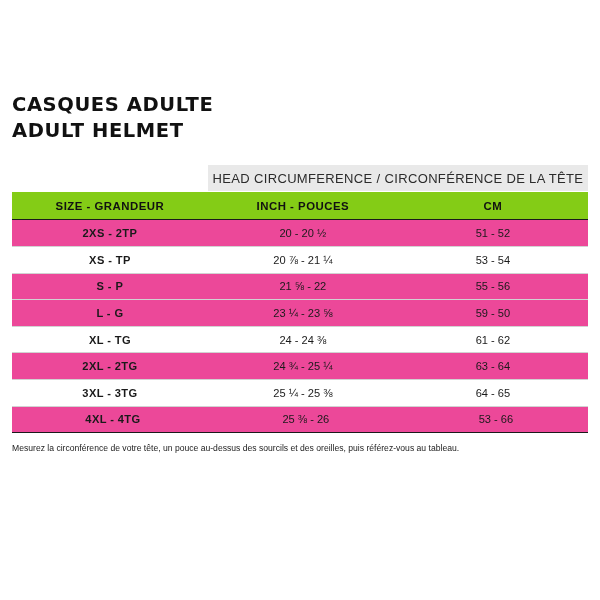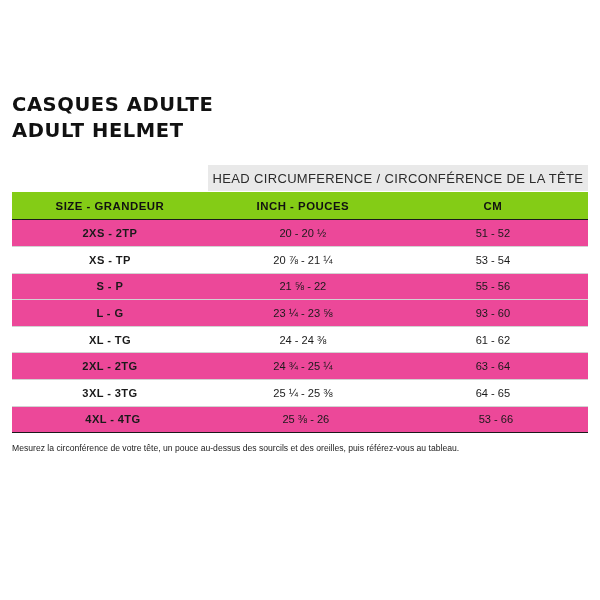--- a/index.html
+++ b/index.html
@@ -144,21 +144,21 @@
         <td class="row-cell">53 - 54</td>
       </tr>
       <tr class="shaded">
         <td class="row-cell size">S - P</td>
         <td class="row-cell">21 ⅝ - 22</td>
         <td class="row-cell">55 - 56</td>
       </tr>
       <tr class="shaded">
         <td class="row-cell size">L - G</td>
         <td class="row-cell">23 ¼ - 23 ⅝</td>
-        <td class="row-cell">93 - 60</td>
+        <td class="row-cell">59 - 50</td>
       </tr>
       <tr class="plain">
         <td class="row-cell size">XL - TG</td>
         <td class="row-cell">24 - 24 ⅜</td>
         <td class="row-cell">61 - 62</td>
       </tr>
       <tr class="shaded">
         <td class="row-cell size">2XL - 2TG</td>
         <td class="row-cell">24 ¾ - 25 ¼</td>
         <td class="row-cell">63 - 64</td>

